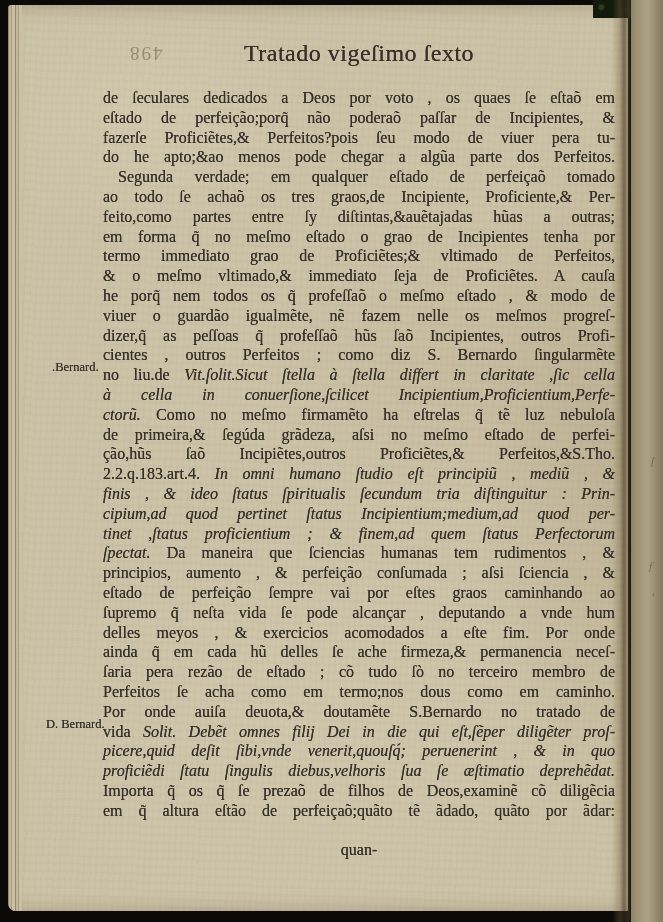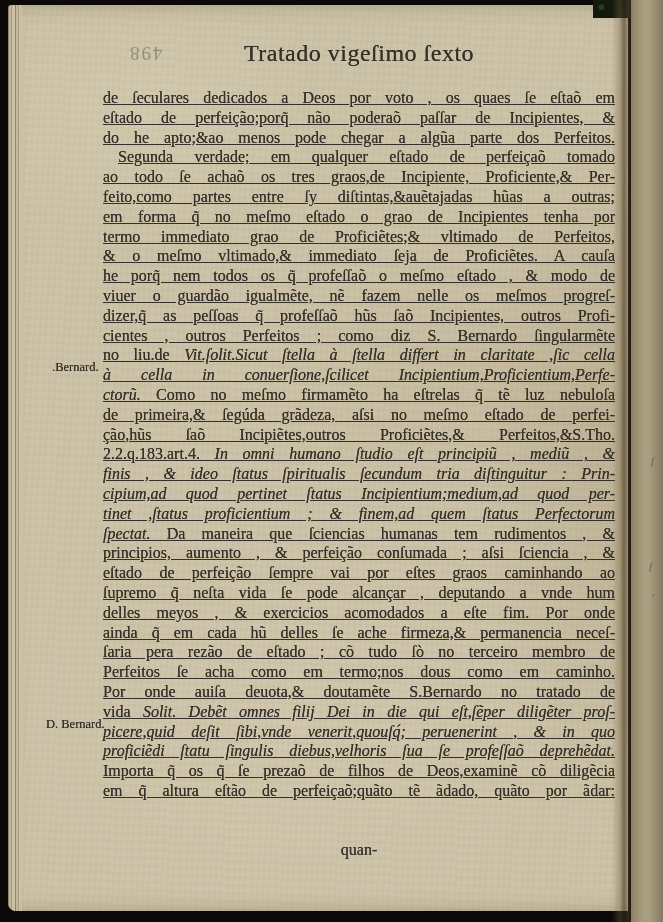--- a/index.html
+++ b/index.html
@@ -75,21 +75,20 @@
     font-size:19px;color:rgba(60,52,40,.38);
     transform:rotate(180deg);
     letter-spacing:2px;
   }
   
   #body-text{
     position:absolute;left:103px;top:88px;width:512px;
     font-size:16px;line-height:19.8px;
     color:#35302a;
     text-shadow:0 0 .55px rgba(48,42,33,.85);
-    text-decoration:underline;
   }
   #body-text .line{
     text-align:justify;
     text-align-last:justify;
     white-space:nowrap;
     position:relative;
   }
   #body-text .line.indent{ text-indent:15px; }
   #body-text .it{ font-style:italic; }
   
@@ -128,20 +127,21 @@
 
   <div id="crease"></div>
 
   <div id="ghost-number">498</div>
 
   <div id="running-head">Tratado vigeſimo ſexto</div>
 
   <div id="body-text">
       <div class="line"><span>de ſeculares dedicados a Deos por voto , os quaes ſe eſtaõ em</span></div>
       <div class="line"><span>eſtado de perfeição;porq̃ não poderaõ paſſar de Incipientes, &amp;</span></div>
+      <div class="line"><span>fazerſe Proficiẽtes,&amp; Perfeitos?pois ſeu modo de viuer pera tu-</span></div>
       <div class="line"><span>do he apto;&amp;ao menos pode chegar a algũa parte dos Perfeitos.</span></div>
       <div class="line indent"><span>Segunda verdade; em qualquer eſtado de perfeiçaõ tomado</span></div>
       <div class="line"><span>ao todo ſe achaõ os tres graos,de Incipiente, Proficiente,&amp; Per-</span></div>
       <div class="line"><span>feito,como partes entre ſy diſtintas,&amp;auẽtajadas hũas a outras;</span></div>
       <div class="line"><span>em forma q̃ no meſmo eſtado o grao de Incipientes tenha por</span></div>
       <div class="line"><span>termo immediato grao de Proficiẽtes;&amp; vltimado de Perfeitos,</span></div>
       <div class="line"><span>&amp; o meſmo vltimado,&amp; immediato ſeja de Proficiẽtes. A cauſa</span></div>
       <div class="line"><span>he porq̃ nem todos os q̃ profeſſaõ o meſmo eſtado , &amp; modo de</span></div>
       <div class="line"><span>viuer o guardão igualmẽte, nẽ fazem nelle os meſmos progreſ-</span></div>
       <div class="line"><span>dizer,q̃ as peſſoas q̃ profeſſaõ hũs ſaõ Incipientes, outros Profi-</span></div>
@@ -159,21 +159,21 @@
       <div class="line"><span>principios, aumento , &amp; perfeição conſumada ; aſsi ſciencia , &amp;</span></div>
       <div class="line"><span>eſtado de perfeição ſempre vai por eſtes graos caminhando ao</span></div>
       <div class="line"><span>ſupremo q̃ neſta vida ſe pode alcançar , deputando a vnde hum</span></div>
       <div class="line"><span>delles meyos , &amp; exercicios acomodados a eſte fim.  Por onde</span></div>
       <div class="line"><span>ainda q̃ em cada hũ delles ſe ache firmeza,&amp; permanencia neceſ-</span></div>
       <div class="line"><span>ſaria pera rezão de eſtado ; cõ tudo ſò no terceiro membro de</span></div>
       <div class="line"><span>Perfeitos ſe acha como em termo;nos dous como em caminho.</span></div>
       <div class="line"><span>Por onde auiſa deuota,&amp; doutamẽte S.Bernardo no tratado de</span></div>
       <div class="line"><span>vida </span><span class="it">Solit. Debẽt omnes filij Dei in die qui eſt,ſẽper diligẽter proſ-</span></div>
       <div class="line"><span class="it">picere,quid deſit ſibi,vnde venerit,quouſq́; peruenerint , &amp; in quo</span></div>
-      <div class="line"><span class="it">proficiẽdi ſtatu ſingulis diebus,velhoris ſua ſe profeſſaõ deprehẽdat.</span></div>
+      <div class="line"><span class="it">proficiẽdi ſtatu ſingulis diebus,velhoris ſua ſe æſtimatio deprehẽdat.</span></div>
       <div class="line"><span>Importa q̃ os q̃ ſe prezaõ de filhos de Deos,examinẽ cõ diligẽcia</span></div>
       <div class="line"><span>em q̃ altura eſtão de perfeiçaõ;quãto tẽ ãdado, quãto por ãdar:</span></div>
     </div>
 
   <div class="margin-note" id="margin-note-1">.Bernard.</div>
 
   <div class="margin-note" id="margin-note-2">D. Bernard.</div>
 
   <div id="catchword">quan-</div>
 

